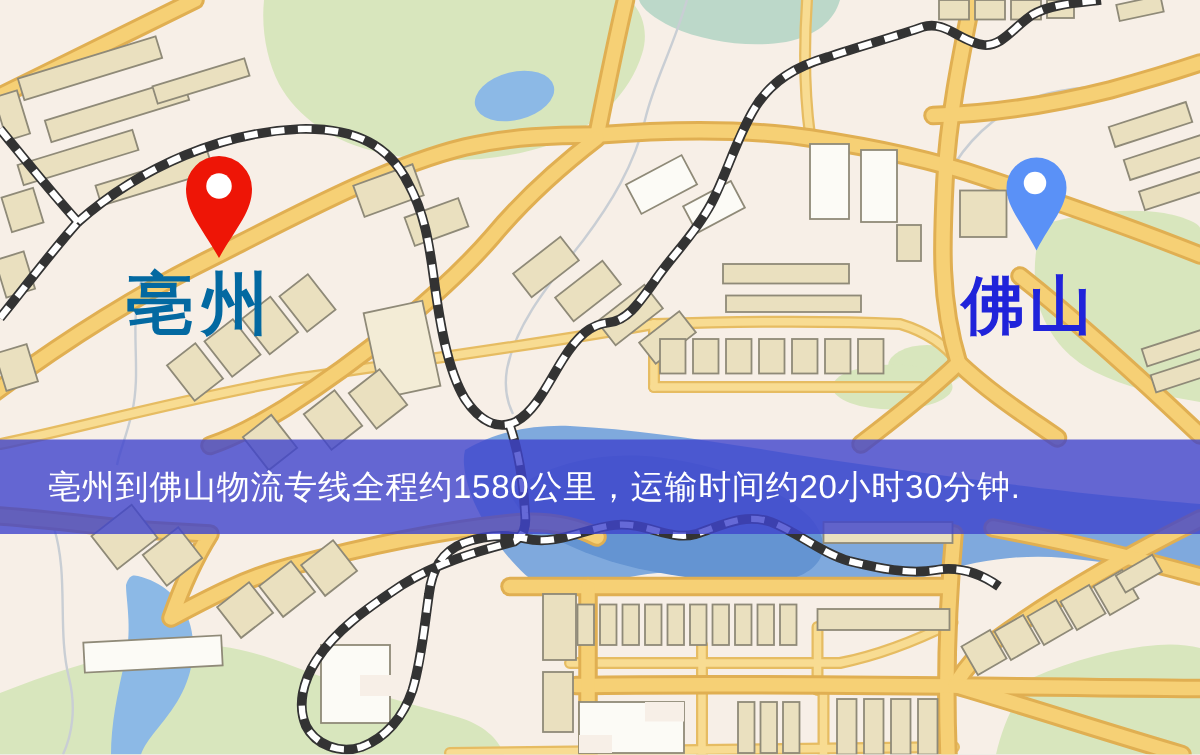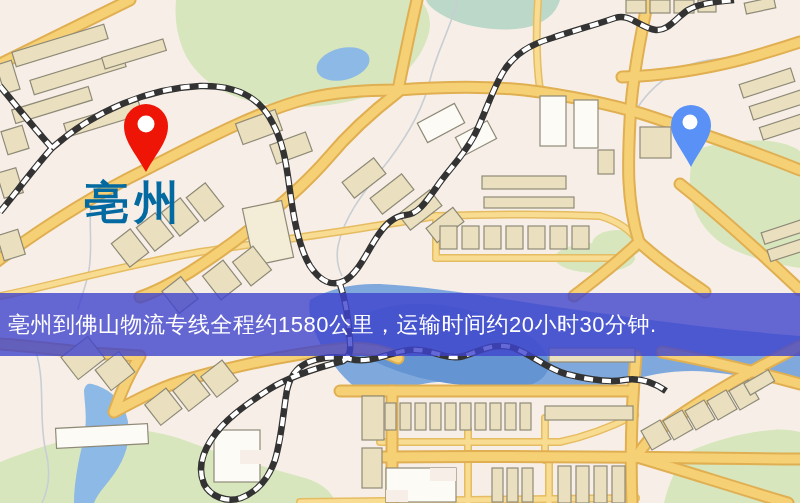--- a/index.html
+++ b/index.html
@@ -10,21 +10,21 @@
   }
   .stage svg{position:absolute;left:0;top:0;}
   .city-label{position:absolute;font-weight:bold;line-height:1;white-space:nowrap;user-select:none;}
   .origin-label{left:84px;top:180px;font-size:45px;color:#0369a1;letter-spacing:5px;}
   .dest-label{left:641px;top:183px;font-size:42px;color:#2023da;letter-spacing:3px;}
   .banner{
     position:absolute;left:0;top:293px;width:100%;height:63px;
     background:rgba(62,68,205,0.80);
   }
   .banner span{
-    display:block;padding-left:8px;line-height:63px;font-size:22px;
+    display:block;padding-left:32px;line-height:63px;font-size:22px;
     color:#ffffff;letter-spacing:.5px;white-space:nowrap;
   }
 </style>
 </head>
 <body>
 
 <div class="stage">
   <svg width="800" height="503" viewBox="0 0 800 503" xmlns="http://www.w3.org/2000/svg">
 
     <rect x="0" y="0" width="800" height="503" fill="#f7efe7"></rect>
@@ -213,17 +213,18 @@
       <circle cx="146" cy="124" r="8.5" fill="#ffffff"></circle>
     </g>
 
     <g>
       <path d="M691,167 C681,148 671,138 671,125 A20,20 0 1 1 711,125 C711,138 701,148 691,167 Z" fill="#5a91f7"></path>
       <circle cx="690" cy="122" r="7.5" fill="#ffffff"></circle>
     </g>
   </svg>
 
   <div class="city-label origin-label">亳州</div>
+  <div class="city-label dest-label">佛山</div>
 
   <div class="banner">
     <span>亳州到佛山物流专线全程约1580公里，运输时间约20小时30分钟.</span>
   </div>
 </div>
 
 </body></html>

